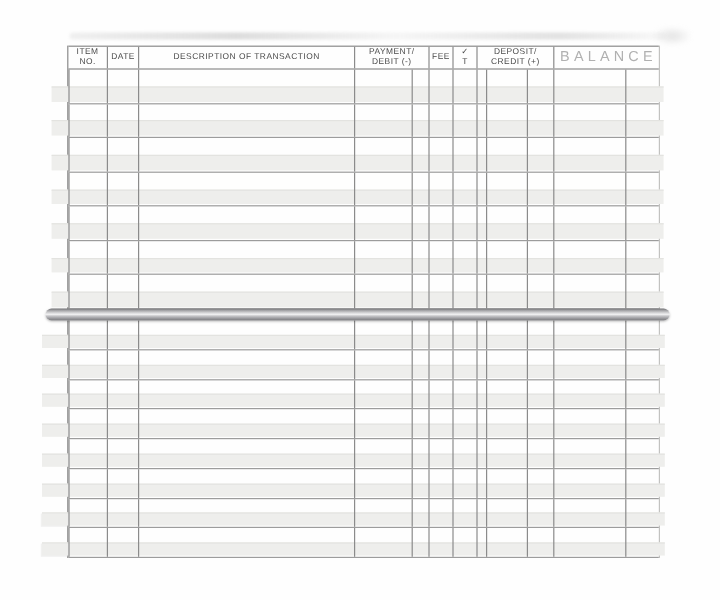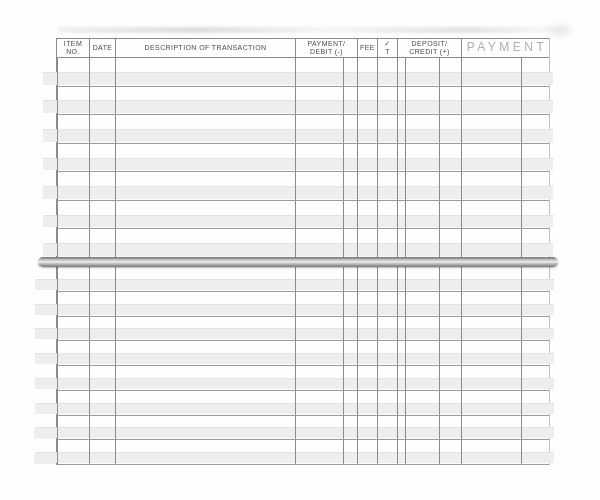--- a/index.html
+++ b/index.html
@@ -108,21 +108,21 @@
 NO.</div>
       <div class="hcell" style="width:26px">DATE</div>
       <div class="hcell" style="width:180px">DESCRIPTION OF TRANSACTION</div>
       <div class="hcell" style="width:62px">PAYMENT/
 DEBIT (-)</div>
       <div class="hcell" style="width:20px">FEE</div>
       <div class="hcell" style="width:20px">✓
 T</div>
       <div class="hcell" style="width:64px">DEPOSIT/
 CREDIT (+)</div>
-      <div class="hcell balance" style="width:88px">PAYMENT</div>
+      <div class="hcell balance" style="width:88px">BALANCE</div>
     </div>
     <div class="body" id="top-body">
         <div class="reg-row">
           <div class="stripe"></div>
           <div class="cell" style="width: 32px;"></div>
           <div class="cell" style="width: 26px;"></div>
           <div class="cell" style="width: 180px;"></div>
           <div class="cell" style="width: 48px;"></div>
           <div class="cell" style="width: 14px;"></div>
           <div class="cell" style="width: 20px;"></div>

